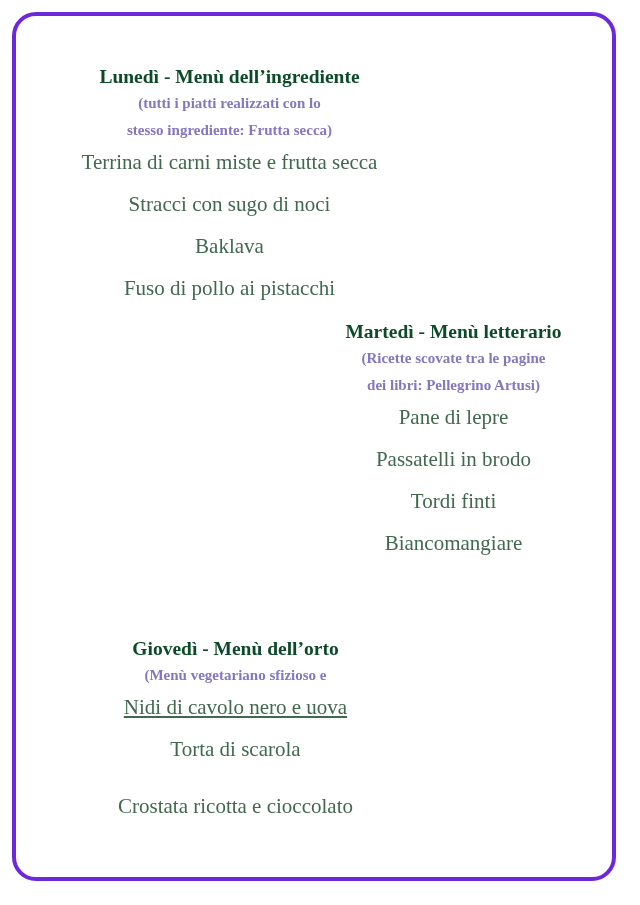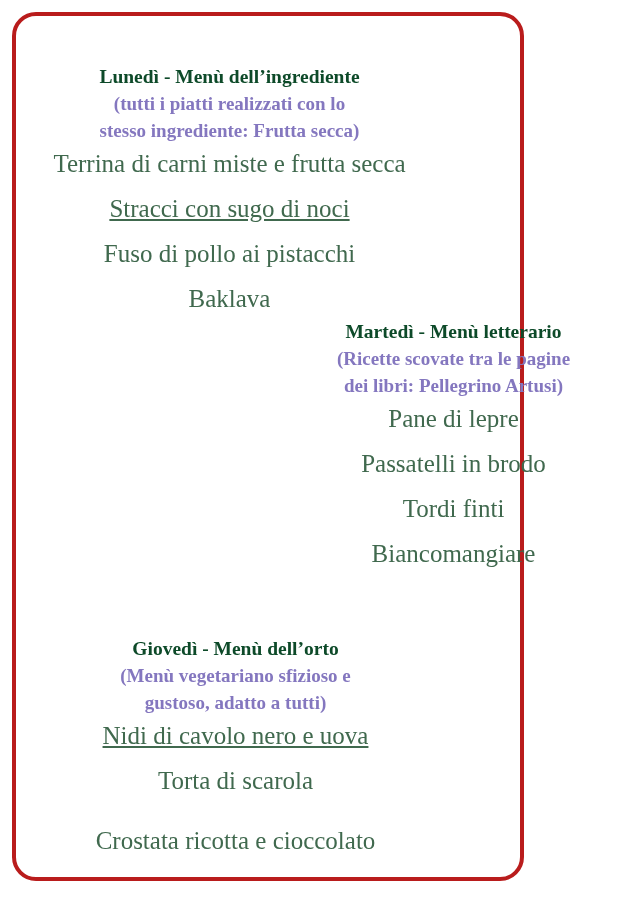--- a/index.html
+++ b/index.html
@@ -11,23 +11,23 @@
     height: 905px;
     background: #ffffff;
     font-family: "Liberation Serif", "DejaVu Serif", serif;
     overflow: hidden;
   }
 
   #menu-card {
     position: absolute;
     left: 12px;
     top: 12px;
-    width: 512px;   
+    width: 604px;   
     height: 869px;
-    border: 4px solid #b91c1c;
+    border: 4px solid #6d28d9;
     border-radius: 24px;
     box-sizing: border-box;
     background: #ffffff;
   }
 
   .menu-section {
     position: absolute;
     box-sizing: border-box;
   }
 
@@ -35,49 +35,49 @@
     font-weight: bold;
     font-size: 19.5px;
     color: #0d4a29;
     line-height: 26px;
     text-align: center;
     white-space: nowrap;
   }
 
   .section-subtitle {
     font-weight: bold;
-    font-size: 19px;
+    font-size: 15px;
     color: #8477bf;
     line-height: 27px;
     text-align: center;
     white-space: nowrap;
   }
 
   .dish-list {
     list-style: none;
     margin: 0;
     padding: 0;
   }
 
   .dish-item {
-    font-size: 25px;
+    font-size: 21px;
     font-weight: normal;
     color: #40694e;
     text-align: center;
     white-space: nowrap;
   }
 
   
   #section-lunedi {
     left: 0px;
     top: 48px;
     width: 427px;           
   }
   #section-lunedi .dish-item:nth-child(1) { margin-top: 6px; }
-  #section-lunedi .dish-item:nth-child(2) { margin-top: 17px; text-decoration: underline; }
+  #section-lunedi .dish-item:nth-child(2) { margin-top: 17px; }
   #section-lunedi .dish-item:nth-child(3) { margin-top: 17px; }
   #section-lunedi .dish-item:nth-child(4) { margin-top: 17px; }
 
   
   #section-martedi {
     left: 235px;
     top: 303px;
     width: 405px;           
   }
   #section-martedi .dish-item:nth-child(1) { margin-top: 6px; }
@@ -101,41 +101,40 @@
 
 <div id="menu-card">
 
   <div class="menu-section" id="section-lunedi">
     <div class="section-title">Lunedì - Menù dell’ingrediente</div>
     <div class="section-subtitle">(tutti i piatti realizzati con lo</div>
     <div class="section-subtitle">stesso ingrediente: Frutta secca)</div>
     <ul class="dish-list">
       <li class="dish-item">Terrina di carni miste e frutta secca</li>
       <li class="dish-item">Stracci con sugo di noci</li>
+      <li class="dish-item">Baklava</li>
       <li class="dish-item">Fuso di pollo ai pistacchi</li>
-      <li class="dish-item">Baklava</li>
     </ul>
   </div>
 
   <div class="menu-section" id="section-martedi">
     <div class="section-title">Martedì -  Menù letterario</div>
     <div class="section-subtitle">(Ricette scovate tra le pagine</div>
     <div class="section-subtitle">dei libri: Pellegrino Artusi)</div>
     <ul class="dish-list">
       <li class="dish-item">Pane di lepre</li>
       <li class="dish-item">Passatelli in brodo</li>
       <li class="dish-item">Tordi finti</li>
       <li class="dish-item">Biancomangiare</li>
     </ul>
   </div>
 
   <div class="menu-section" id="section-giovedi">
     <div class="section-title">Giovedì - Menù dell’orto</div>
     <div class="section-subtitle">(Menù vegetariano sfizioso e</div>
-    <div class="section-subtitle">gustoso, adatto a tutti)</div>
     <ul class="dish-list">
       <li class="dish-item">Nidi di cavolo nero e uova</li>
       <li class="dish-item">Torta di scarola</li>
       <li class="dish-item">Crostata ricotta e cioccolato</li>
     </ul>
   </div>
 
 </div>
 
 </body></html>

